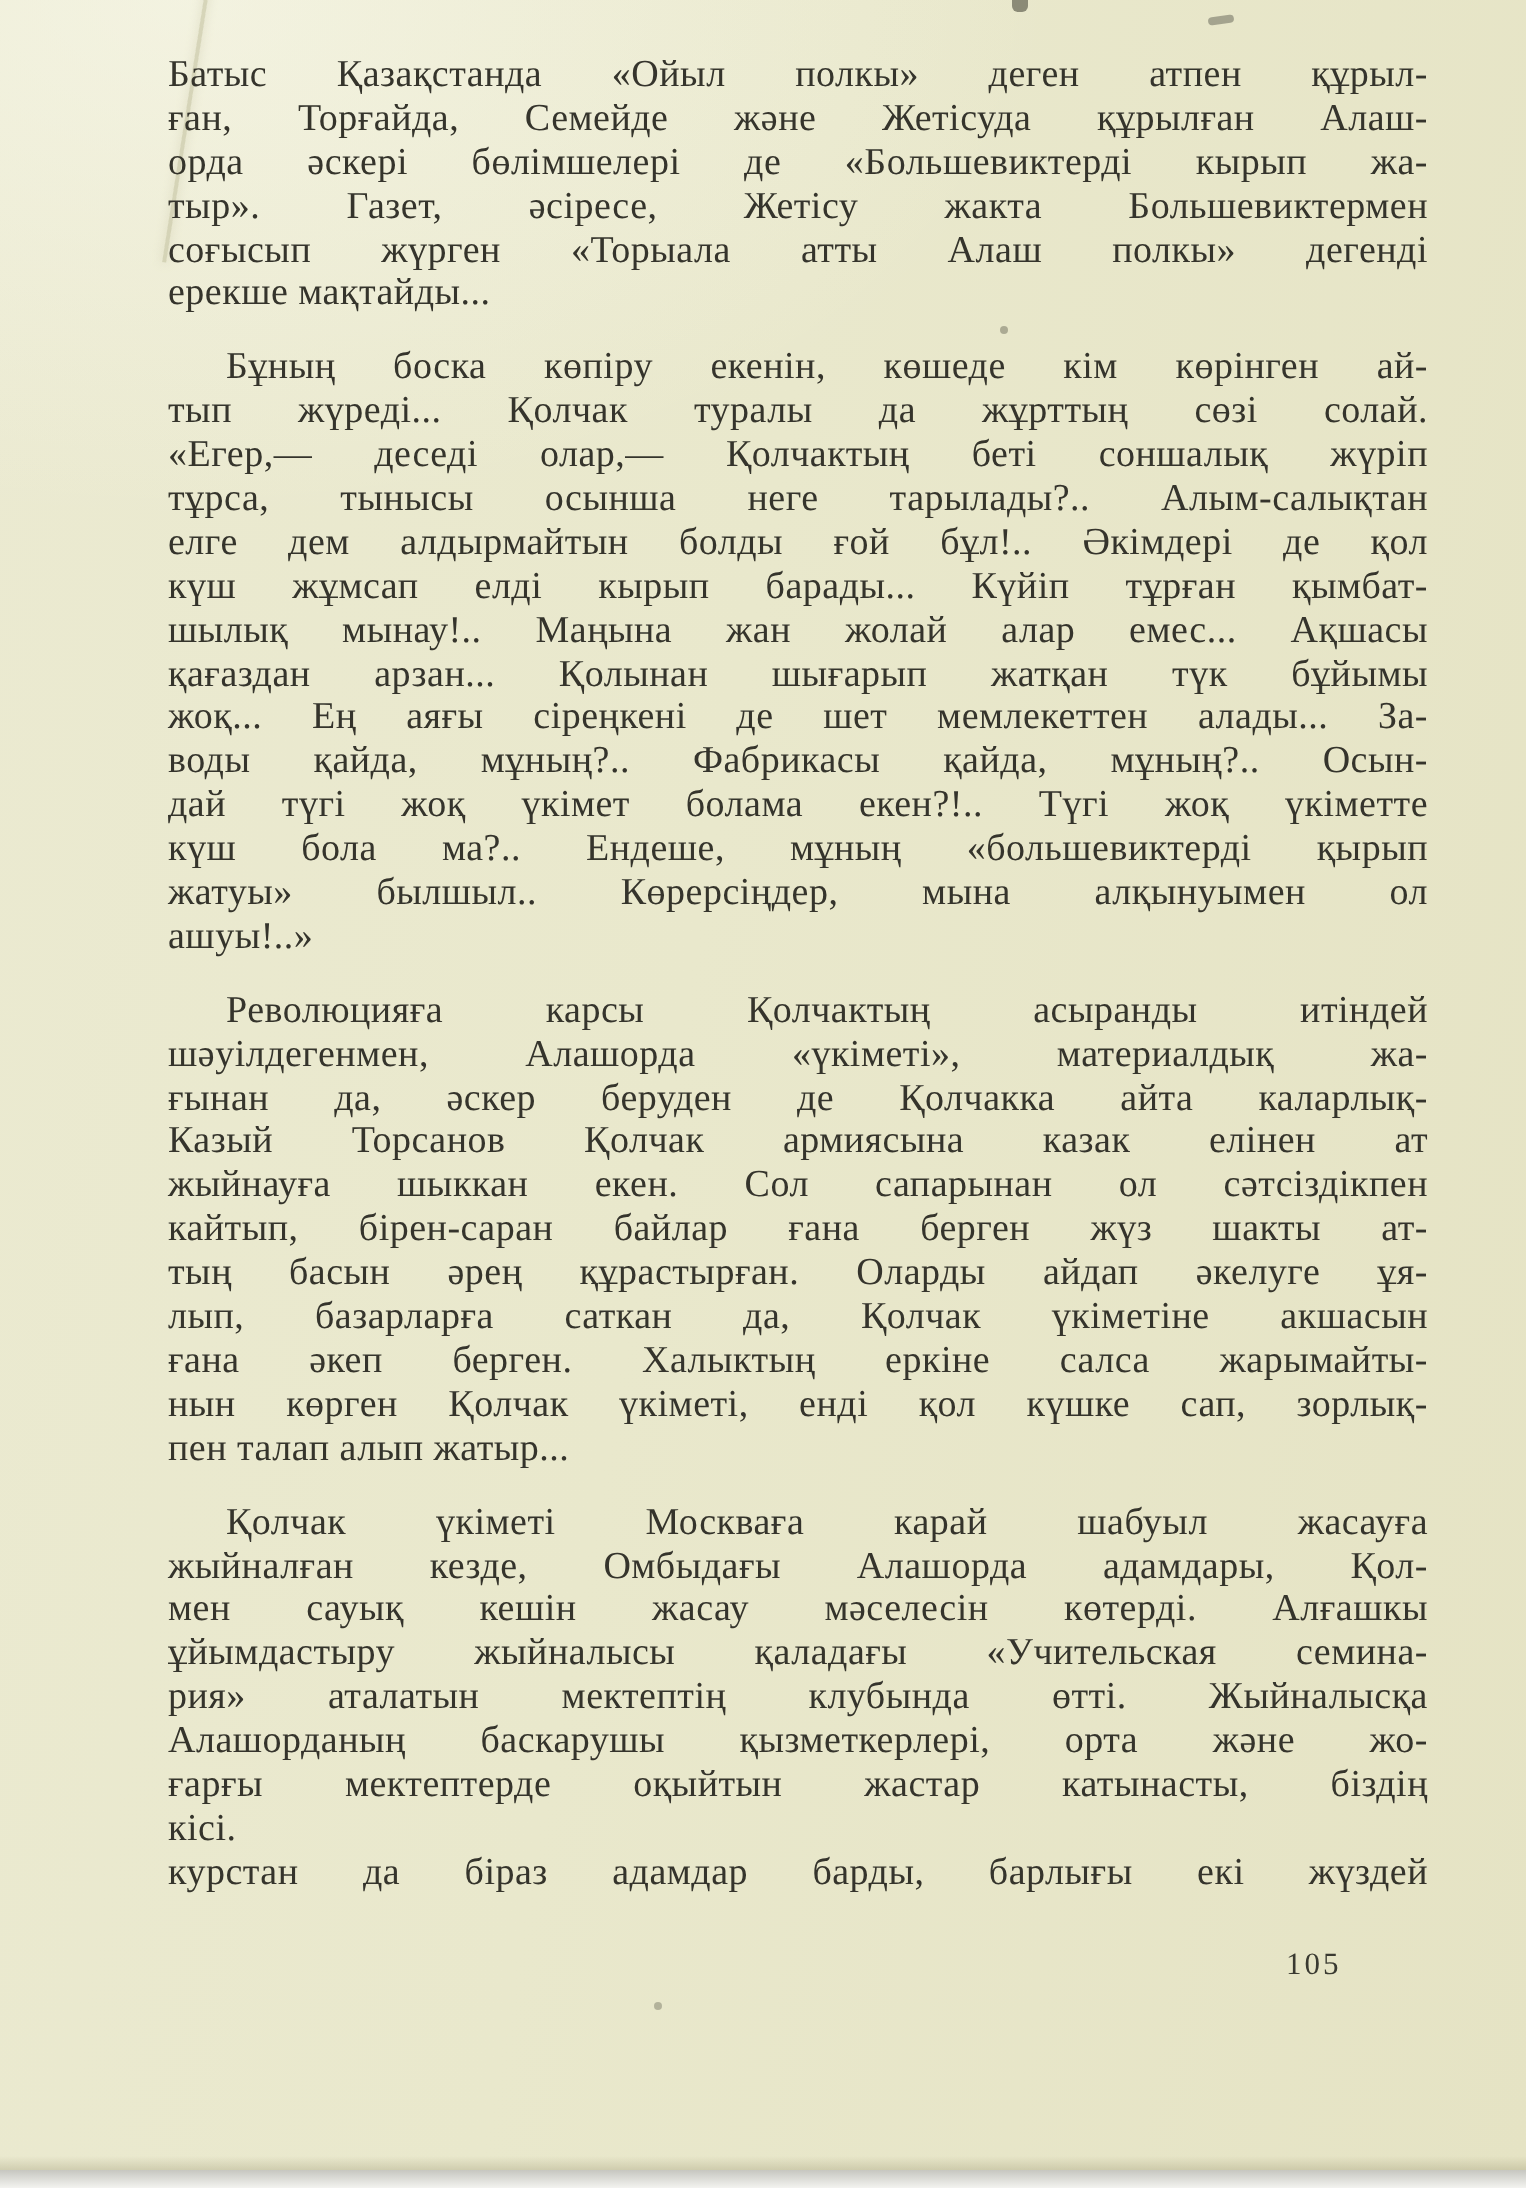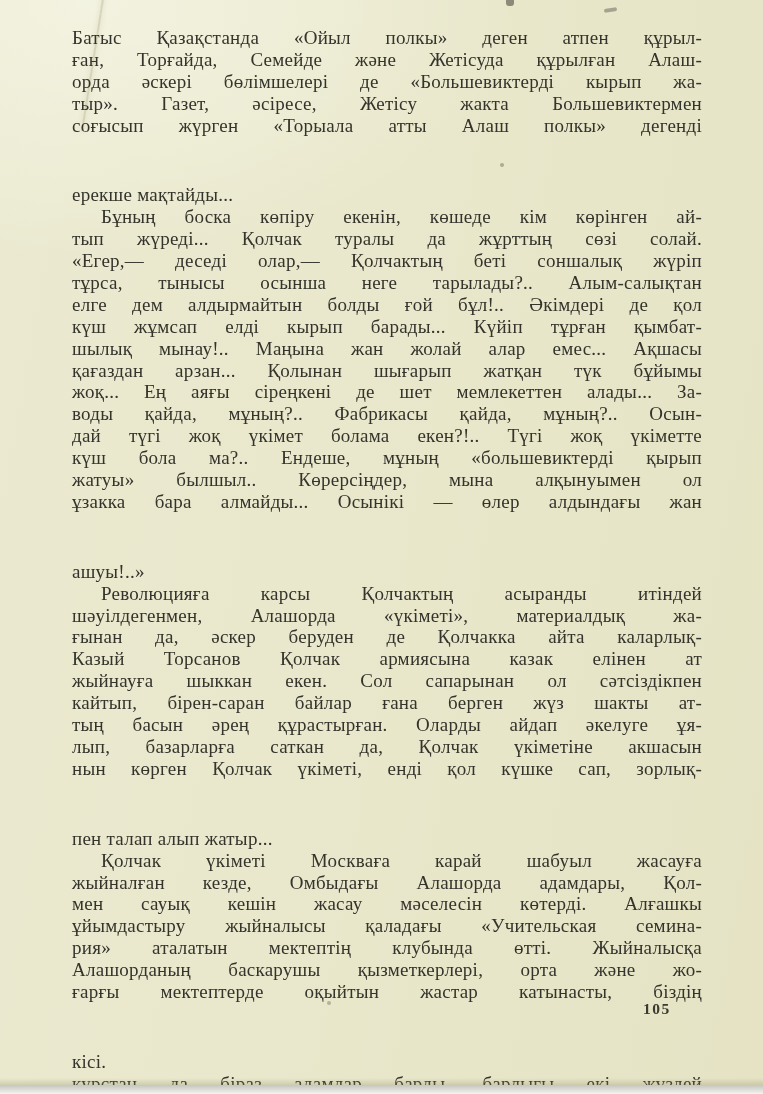--- a/index.html
+++ b/index.html
@@ -10,40 +10,40 @@
     font-family: "Liberation Serif", "DejaVu Serif", serif;
   }
   .page {
     position: absolute; inset: 0;
     background:
       radial-gradient(ellipse 700px 420px at 12% 0%, rgba(250,250,238,0.55), rgba(250,250,238,0) 62%),
       linear-gradient(100deg, #ebead1 0%, #e9e8cc 45%, #e5e3c4 100%);
   }
   .text-block {
     position: absolute;
-    left: 72px; top: 27px; width: 630px;
+    left: 84px; top: 27px; width: 630px;
     color: #35342c;
     font-size: 19px;
     line-height: 21.9px;
     letter-spacing: 0.25px;
   }
   .para { margin: 0; }
   .line {
     text-align: justify;
     text-align-last: justify;
     height: 21.9px;
     white-space: nowrap;
   }
-  .line.indent { text-indent: 29px; }
-  .line.last { text-align-last: left; margin-top: 48px; }
+  .line.indent { text-indent: 29px; margin-top: 15px; }
+  .line.last { text-align-last: left; }
   .page-number {
     position: absolute;
-    left: 643px; top: 1000px;
+    left: 643px; top: 974px;
     font-size: 15.5px;
-    font-weight: 700;
+    font-weight: 400;
     letter-spacing: 1.5px;
     color: #3a3a31;
   }
   
   .page-bottom-shadow {
     position: absolute; left: 0; right: 0; bottom: 9px; height: 7px;
     background: linear-gradient(to bottom, rgba(150,145,108,0), rgba(148,143,106,0.30));
   }
   .scan-edge {
     position: absolute; left: 0; right: 0; bottom: 0; height: 9px;
@@ -102,33 +102,33 @@
       <div class="line">тұрса, тынысы осынша неге тарылады?.. Алым-салықтан</div>
       <div class="line">елге дем алдырмайтын болды ғой бұл!.. Әкімдері де қол</div>
       <div class="line">күш жұмсап елді кырып барады... Күйіп тұрған қымбат-</div>
       <div class="line">шылық мынау!.. Маңына жан жолай алар емес... Ақшасы</div>
       <div class="line">қағаздан арзан... Қолынан шығарып жатқан түк бұйымы</div>
       <div class="line">жоқ... Ең аяғы сіреңкені де шет мемлекеттен алады... За-</div>
       <div class="line">воды қайда, мұның?.. Фабрикасы қайда, мұның?.. Осын-</div>
       <div class="line">дай түгі жоқ үкімет болама екен?!.. Түгі жоқ үкіметте</div>
       <div class="line">күш бола ма?.. Ендеше, мұның «большевиктерді қырып</div>
       <div class="line">жатуы» былшыл.. Көрерсіңдер, мына алқынуымен ол</div>
-      <div class="line">ұзакка бара алмайды... Осынікі — өлер алдындағы жан</div>
       <div class="line last">ашуы!..»</div>
     </div>
 
     <div class="para">
       <div class="line indent">Революцияға карсы Қолчактың асыранды итіндей</div>
       <div class="line">шәуілдегенмен, Алашорда «үкіметі», материалдық жа-</div>
       <div class="line">ғынан да, әскер беруден де Қолчакка айта каларлық-</div>
       <div class="line">Казый Торсанов Қолчак армиясына казак елінен ат</div>
       <div class="line">жыйнауға шыккан екен. Сол сапарынан ол сәтсіздікпен</div>
       <div class="line">кайтып, бірен-саран байлар ғана берген жүз шакты ат-</div>
       <div class="line">тың басын әрең құрастырған. Оларды айдап әкелуге ұя-</div>
       <div class="line">лып, базарларға саткан да, Қолчак үкіметіне акшасын</div>
+      <div class="line">ғана әкеп берген. Халыктың еркіне салса жарымайты-</div>
       <div class="line">нын көрген Қолчак үкіметі, енді қол күшке сап, зорлық-</div>
       <div class="line last">пен талап алып жатыр...</div>
     </div>
 
     <div class="para">
       <div class="line indent">Қолчак үкіметі Москваға карай шабуыл жасауға</div>
       <div class="line">жыйналған кезде, Омбыдағы Алашорда адамдары, Қол-</div>
       <div class="line">мен сауық кешін жасау мәселесін көтерді. Алғашкы</div>
       <div class="line">ұйымдастыру жыйналысы қаладағы «Учительская семина-</div>
       <div class="line">рия» аталатын мектептің клубында өтті. Жыйналысқа</div>

